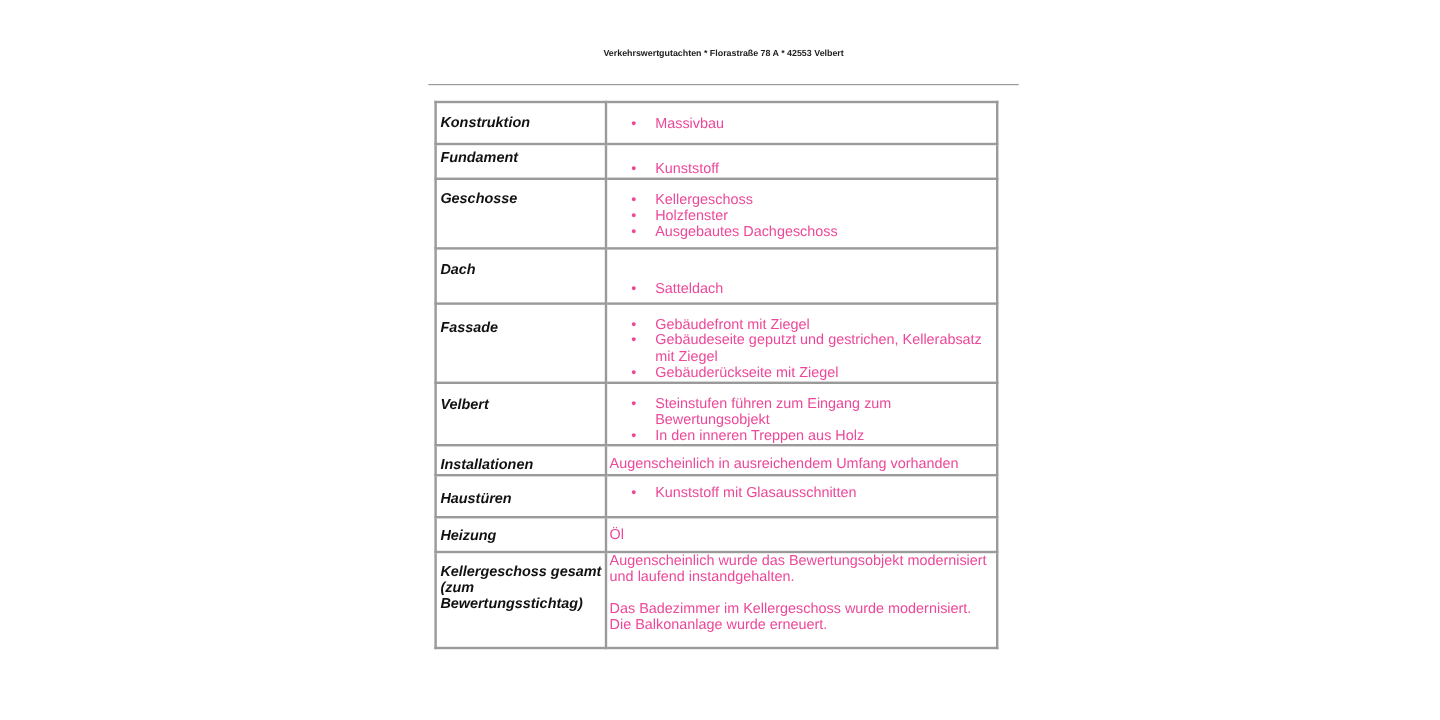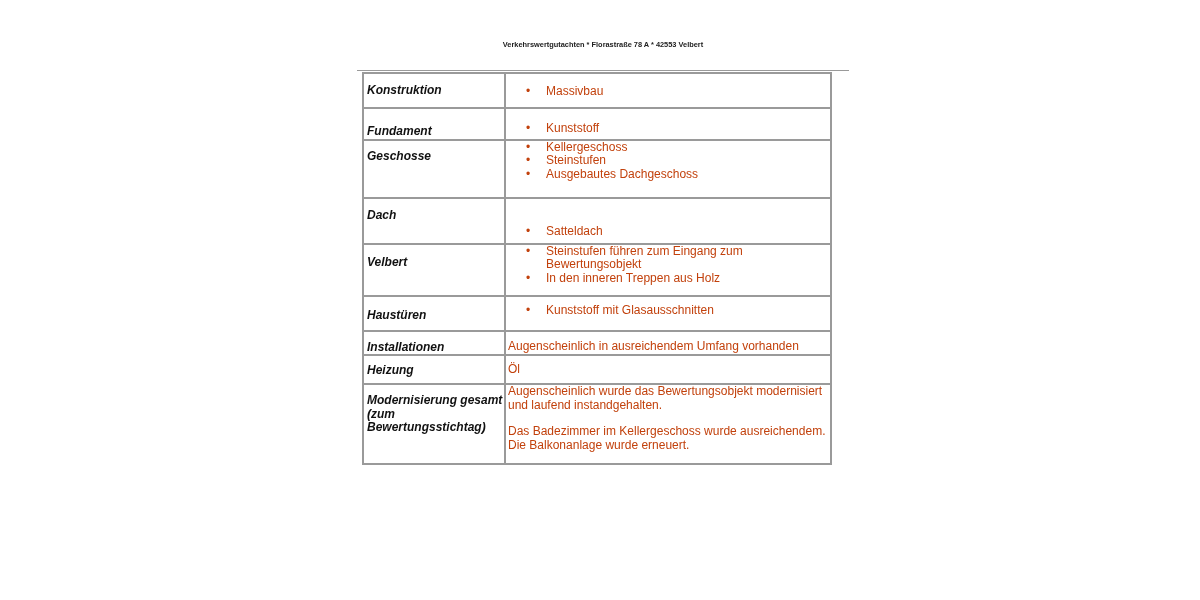--- a/index.html
+++ b/index.html
@@ -1,22 +1,22 @@
 <!DOCTYPE html>
 <html><head>
   <meta charset="utf-8">
   <style>
     html, body { margin: 0; padding: 0; background: #ffffff; }
     body { width: 1200px; height: 600px; position: relative; overflow: hidden; font-family: "Liberation Sans", sans-serif; color: #111; }
     .header-title { position: absolute; left: 0; width: 1206px; top: 40px; text-align: center; font-size: 7.4px; font-weight: bold; color: #222; }
     .header-rule { position: absolute; left: 357px; width: 492px; top: 70px; height: 0; border-top: 1.5px solid #9a9a9a; }
-    table.spec { position: absolute; left: 362px; top: 72px; width: 470px; border-collapse: collapse; border: 2px solid #0f766e; table-layout: fixed; }
+    table.spec { position: absolute; left: 362px; top: 84px; width: 470px; border-collapse: collapse; border: 2px solid #0f766e; table-layout: fixed; }
     table.spec td { border: 2px solid #9a9a9a; vertical-align: top; padding: 0; font-size: 12px; line-height: 13.5px; }
     td.label { width: 137px; font-weight: bold; font-style: italic; font-size: 10.5px; line-height: 12px; color: #111; padding-left: 3px !important; }
-    td.val { color: #c2410c; }
+    td.val { color: #ec4899; }
     ul.items { list-style: none; margin: 0; padding: 0; }
     ul.items li { position: relative; padding-left: 40px; padding-right: 4px; }
     ul.items li::before { content: "\2022"; position: absolute; left: 20px; top: 0; font-size: 12px; }
     .plain { padding-left: 2px; }
   </style>
 </head>
 <body>
 
 <div class="header-title">Verkehrswertgutachten * Florastraße 78 A * 42553 Velbert</div>
 <div class="header-rule"></div>
@@ -30,105 +30,117 @@
         </td>
     <td class="val">
       <ul class="items" style="padding-top:11px">
         <li>Massivbau</li>
       </ul>
     </td>
   </tr>
 
   <tr style="height:28px">
     <td class="label">
-          <div style="padding-top:16px">Fundament</div>
+          <div style="padding-top:4px">Fundament</div>
         </td>
     <td class="val">
       <ul class="items" style="padding-top:13px">
         <li>Kunststoff</li>
       </ul>
     </td>
   </tr>
 
   <tr style="height:58px">
     <td class="label">
           <div style="padding-top:9px">Geschosse</div>
         </td>
     <td class="val">
-      <ul class="items" style="">
+      <ul class="items" style="padding-top:10px">
         <li>Kellergeschoss</li>
-        <li>Steinstufen</li>
+        <li>Holzfenster</li>
         <li>Ausgebautes Dachgeschoss</li>
       </ul>
     </td>
   </tr>
 
   <tr style="height:46px">
     <td class="label">
           <div style="padding-top:10px">Dach</div>
         </td>
     <td class="val">
       <ul class="items" style="padding-top:26px">
         <li>Satteldach</li>
       </ul>
     </td>
   </tr>
 
+  <tr style="height:65px">
+    <td class="label">
+          <div style="padding-top:13px">Fassade</div>
+        </td>
+    <td class="val">
+      <ul class="items" style="padding-top:10px">
+        <li>Gebäudefront mit Ziegel</li>
+        <li>Gebäudeseite geputzt und gestrichen, Kellerabsatz mit Ziegel</li>
+        <li>Gebäuderückseite mit Ziegel</li>
+      </ul>
+    </td>
+  </tr>
 
 
   <tr style="height:52px">
     <td class="label">
           <div style="padding-top:11px">Velbert</div>
         </td>
     <td class="val">
-      <ul class="items" style="padding-top:0">
+      <ul class="items" style="padding-top:10px">
         <li>Steinstufen führen zum Eingang zum Bewertungsobjekt</li>
         <li>In den inneren Treppen aus Holz</li>
       </ul>
+    </td>
+  </tr>
+
+  <tr style="height:23px">
+    <td class="label">
+          <div style="padding-top:9px">Installationen</div>
+        </td>
+    <td class="val">
+      <div class="plain" style="padding-top:8px">Augenscheinlich in ausreichendem Umfang vorhanden</div>
     </td>
   </tr>
 
   <tr style="height:35px">
     <td class="label">
           <div style="padding-top:12px">Haustüren</div>
         </td>
     <td class="val">
       <ul class="items" style="padding-top:7px">
         <li>Kunststoff mit Glasausschnitten</li>
       </ul>
-    </td>
-  </tr>
-
-  <tr style="height:23px">
-    <td class="label">
-          <div style="padding-top:9px">Installationen</div>
-        </td>
-    <td class="val">
-      <div class="plain" style="padding-top:8px">Augenscheinlich in ausreichendem Umfang vorhanden</div>
     </td>
   </tr>
 
   <tr style="height:29px">
     <td class="label">
           <div style="padding-top:8px">Heizung</div>
         </td>
     <td class="val">
       <div class="plain" style="padding-top:7px">Öl</div>
     </td>
   </tr>
 
   <tr style="height:80px">
     <td class="label">
       <div style="padding-top:9px">
-        <div>Modernisierung gesamt</div>
+        <div>Kellergeschoss gesamt</div>
         <div>(zum Bewertungsstichtag)</div>
       </div>
     </td>
     <td class="val">
       <div class="plain" style="padding-right:6px">Augenscheinlich wurde das Bewertungsobjekt modernisiert und laufend instandgehalten.</div>
       <div class="plain" style="padding-top:13px">
-        <div>Das Badezimmer im Kellergeschoss wurde ausreichendem.</div>
+        <div>Das Badezimmer im Kellergeschoss wurde modernisiert.</div>
         <div>Die Balkonanlage wurde erneuert.</div>
       </div>
     </td>
   </tr>
 </tbody>
   </table>
 
 </body></html>

